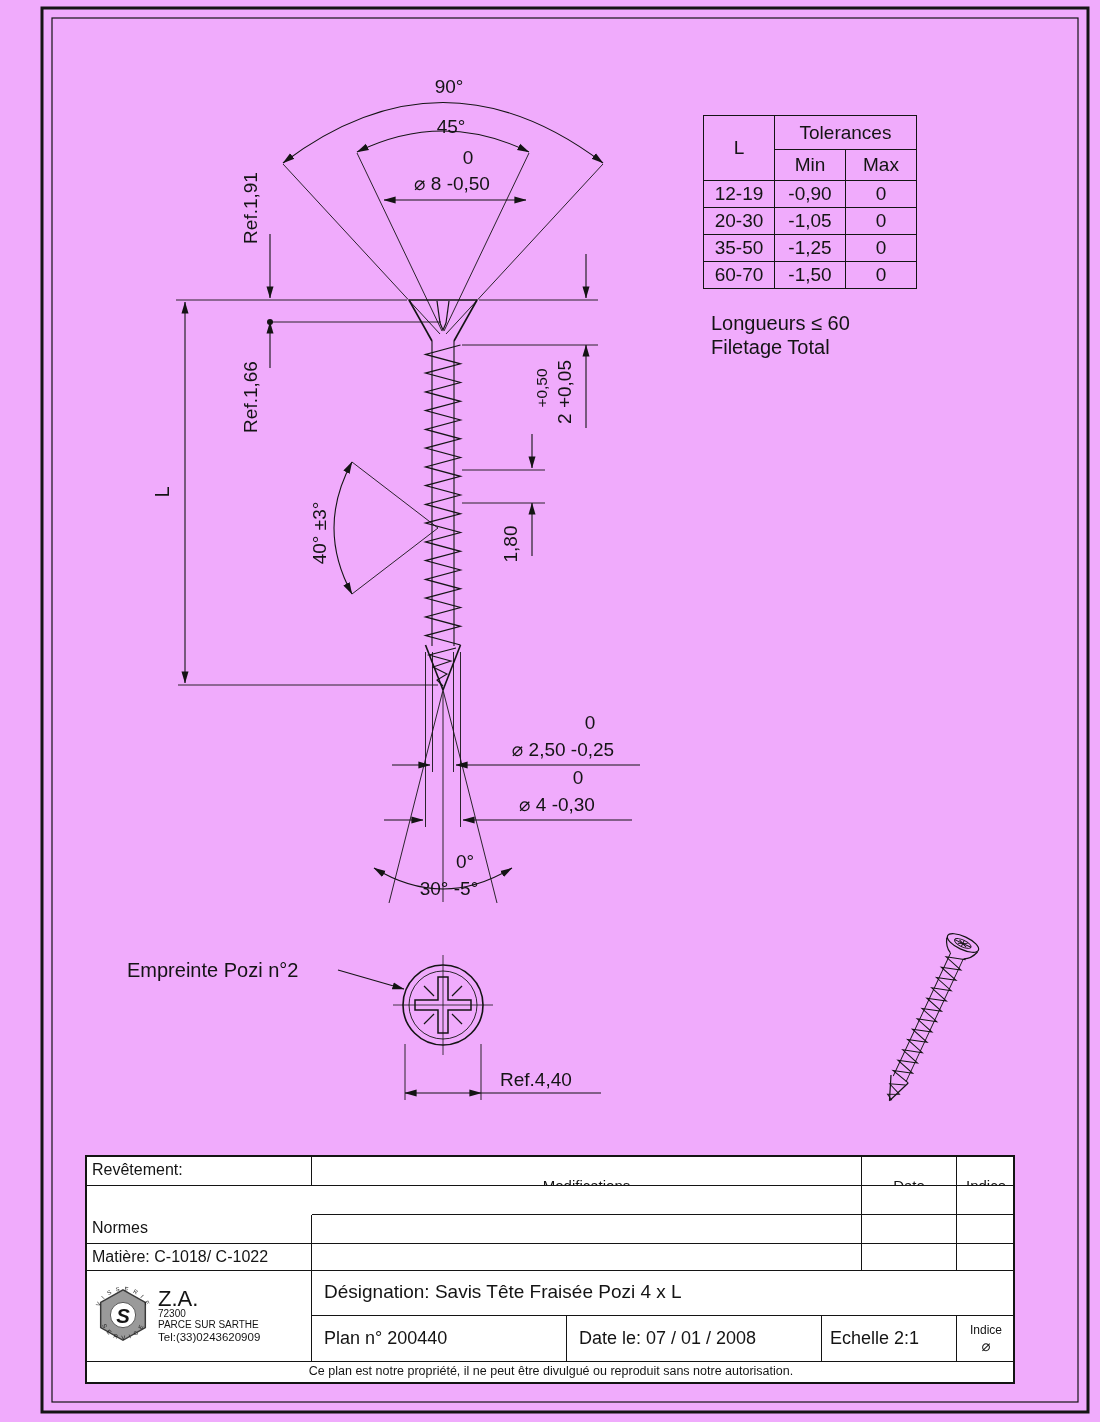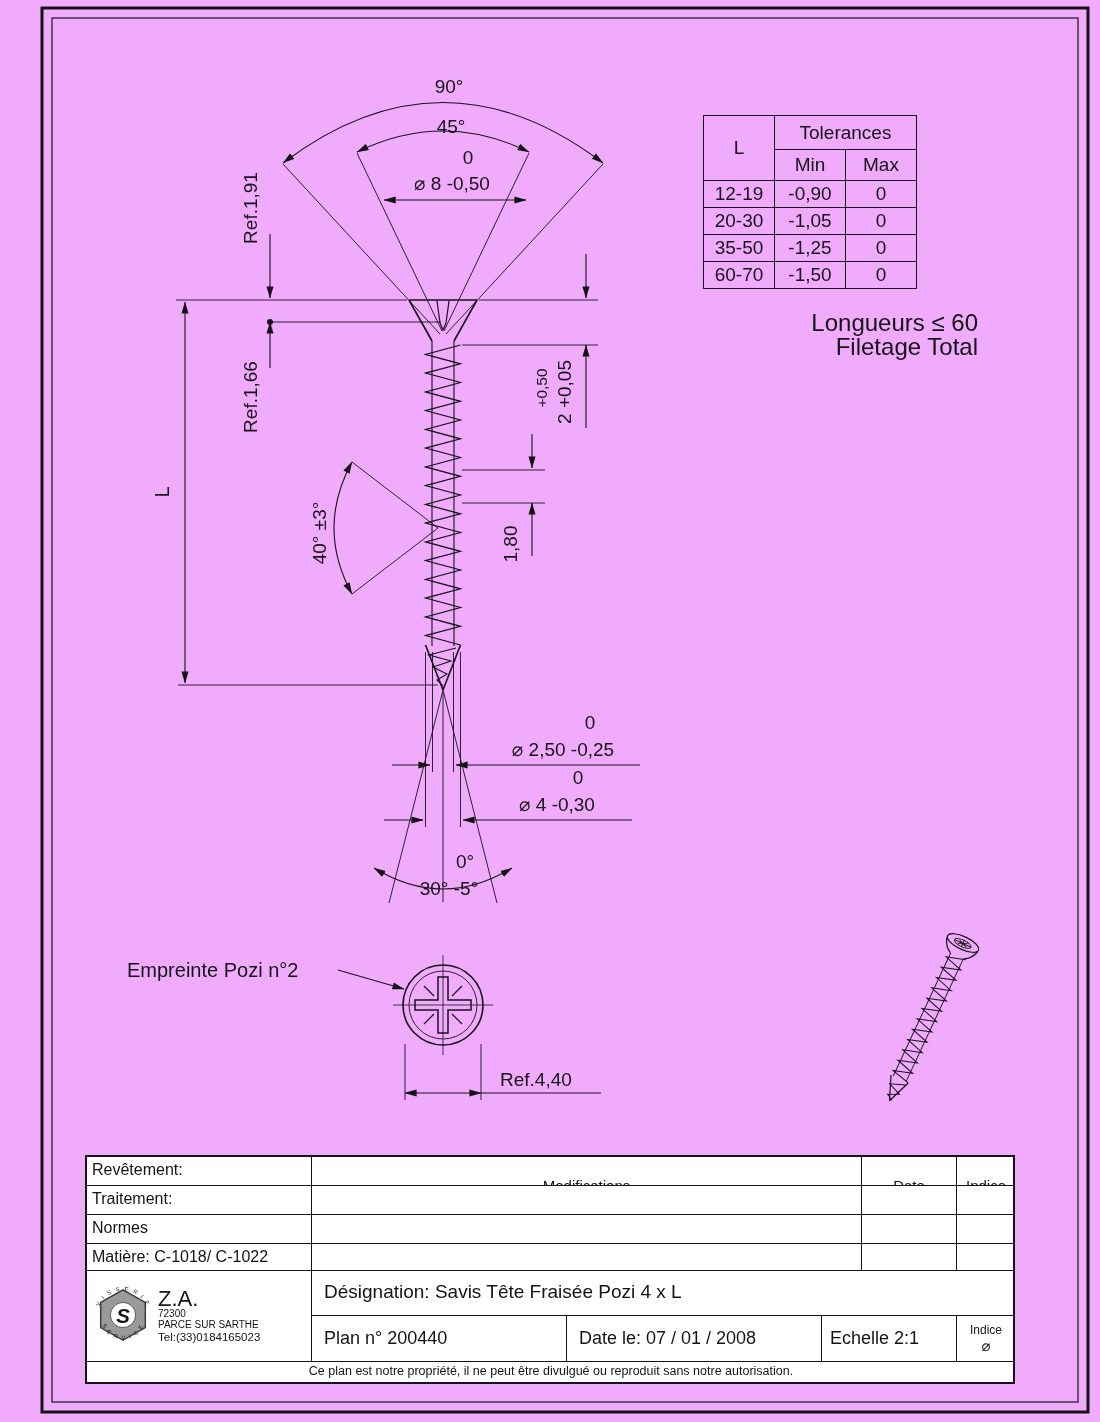--- a/index.html
+++ b/index.html
@@ -10,21 +10,21 @@
   .dwg{position:absolute;left:0;top:0}
 
   
   .tol-table{position:absolute;left:703px;top:115px;border-collapse:collapse;text-align:center;
              font-size:19px;color:#141414;table-layout:fixed}
   .tol-table td{border:1.7px solid #141414;width:71px;height:27px;padding:0;white-space:nowrap}
   .tol-table tr.hr1 td{height:34px}
   .tol-table tr.hr2 td{height:31px}
   .tol-table td.cl{width:70px}
 
-  .notes{position:absolute;left:728px;top:311px;width:250px;text-align:right;font-size:24px;line-height:24px}
+  .notes{position:absolute;left:711px;top:311px;width:250px;text-align:left;font-size:20px;line-height:24px}
 
   
   .tb{position:absolute;left:85px;top:1155px;width:930px;height:229px;border:2px solid #141414;
       display:grid;grid-template-columns:225px 255px 255px 40px 95px 58px;
       grid-template-rows:29px 29px 29px 27px 45px 46px 20px;background:#fff}
   .tb .c{border-right:1.6px solid #141414;border-bottom:1.6px solid #141414;overflow:hidden;white-space:nowrap}
   .tb .nr{border-right:none}
   .tb .nb{border-bottom:none}
   .tb .lab{font-size:16px;padding:4px 0 0 5px}
   .tb .hd{font-size:15px;text-align:center;padding-top:20px}
@@ -231,21 +231,20 @@
     <div>Filetage Total</div>
   </div>
 
   <div class="tb">
 
     <div class="c lab" style="grid-column:1;grid-row:1">Revêtement:</div>
     <div class="c hd" style="grid-column:2/5;grid-row:1">Modifications</div>
     <div class="c hd" style="grid-column:5;grid-row:1">Date</div>
     <div class="c hd nr" style="grid-column:6;grid-row:1">Indice</div>
 
-    <div class="c lab" style="grid-column:1;grid-row:2">Traitement:</div>
     <div class="c" style="grid-column:2/5;grid-row:2"></div>
     <div class="c" style="grid-column:5;grid-row:2"></div>
     <div class="c nr" style="grid-column:6;grid-row:2"></div>
 
     <div class="c lab" style="grid-column:1;grid-row:3">Normes</div>
     <div class="c" style="grid-column:2/5;grid-row:3"></div>
     <div class="c" style="grid-column:5;grid-row:3"></div>
     <div class="c nr" style="grid-column:6;grid-row:3"></div>
 
     <div class="c lab" style="grid-column:1;grid-row:4">Matière: C-1018/ C-1022</div>
@@ -262,21 +261,21 @@
           <textPath href="#logoArcTop" startOffset="50%" text-anchor="middle">V I S S E R I E</textPath>
         </text>
         <text font-size="6" letter-spacing="1.5" fill="#333333">
           <textPath href="#logoArcBot" startOffset="50%" text-anchor="middle">S E R V I C E</textPath>
         </text>
       </svg>
       <div class="logo-txt">
         <div class="za">Z.A.</div>
         <div class="s1">72300</div>
         <div class="s2">PARCE SUR SARTHE</div>
-        <div class="s3">Tel:(33)0184165023</div>
+        <div class="s3">Tel:(33)0243620909</div>
       </div>
     </div>
 
     <div class="c desig nr" style="grid-column:2/7;grid-row:5">Désignation: Savis Tête Fraisée Pozi  4 x L</div>
 
     <div class="c cellb" style="grid-column:2;grid-row:6">Plan n° 200440</div>
     <div class="c cellb" style="grid-column:3;grid-row:6">Date le: 07 / 01 / 2008</div>
     <div class="c cellb" style="grid-column:4/6;grid-row:6;padding-left:8px">Echelle 2:1</div>
     <div class="c nr indbox" style="grid-column:6;grid-row:6">
       <div class="i1">Indice</div>

